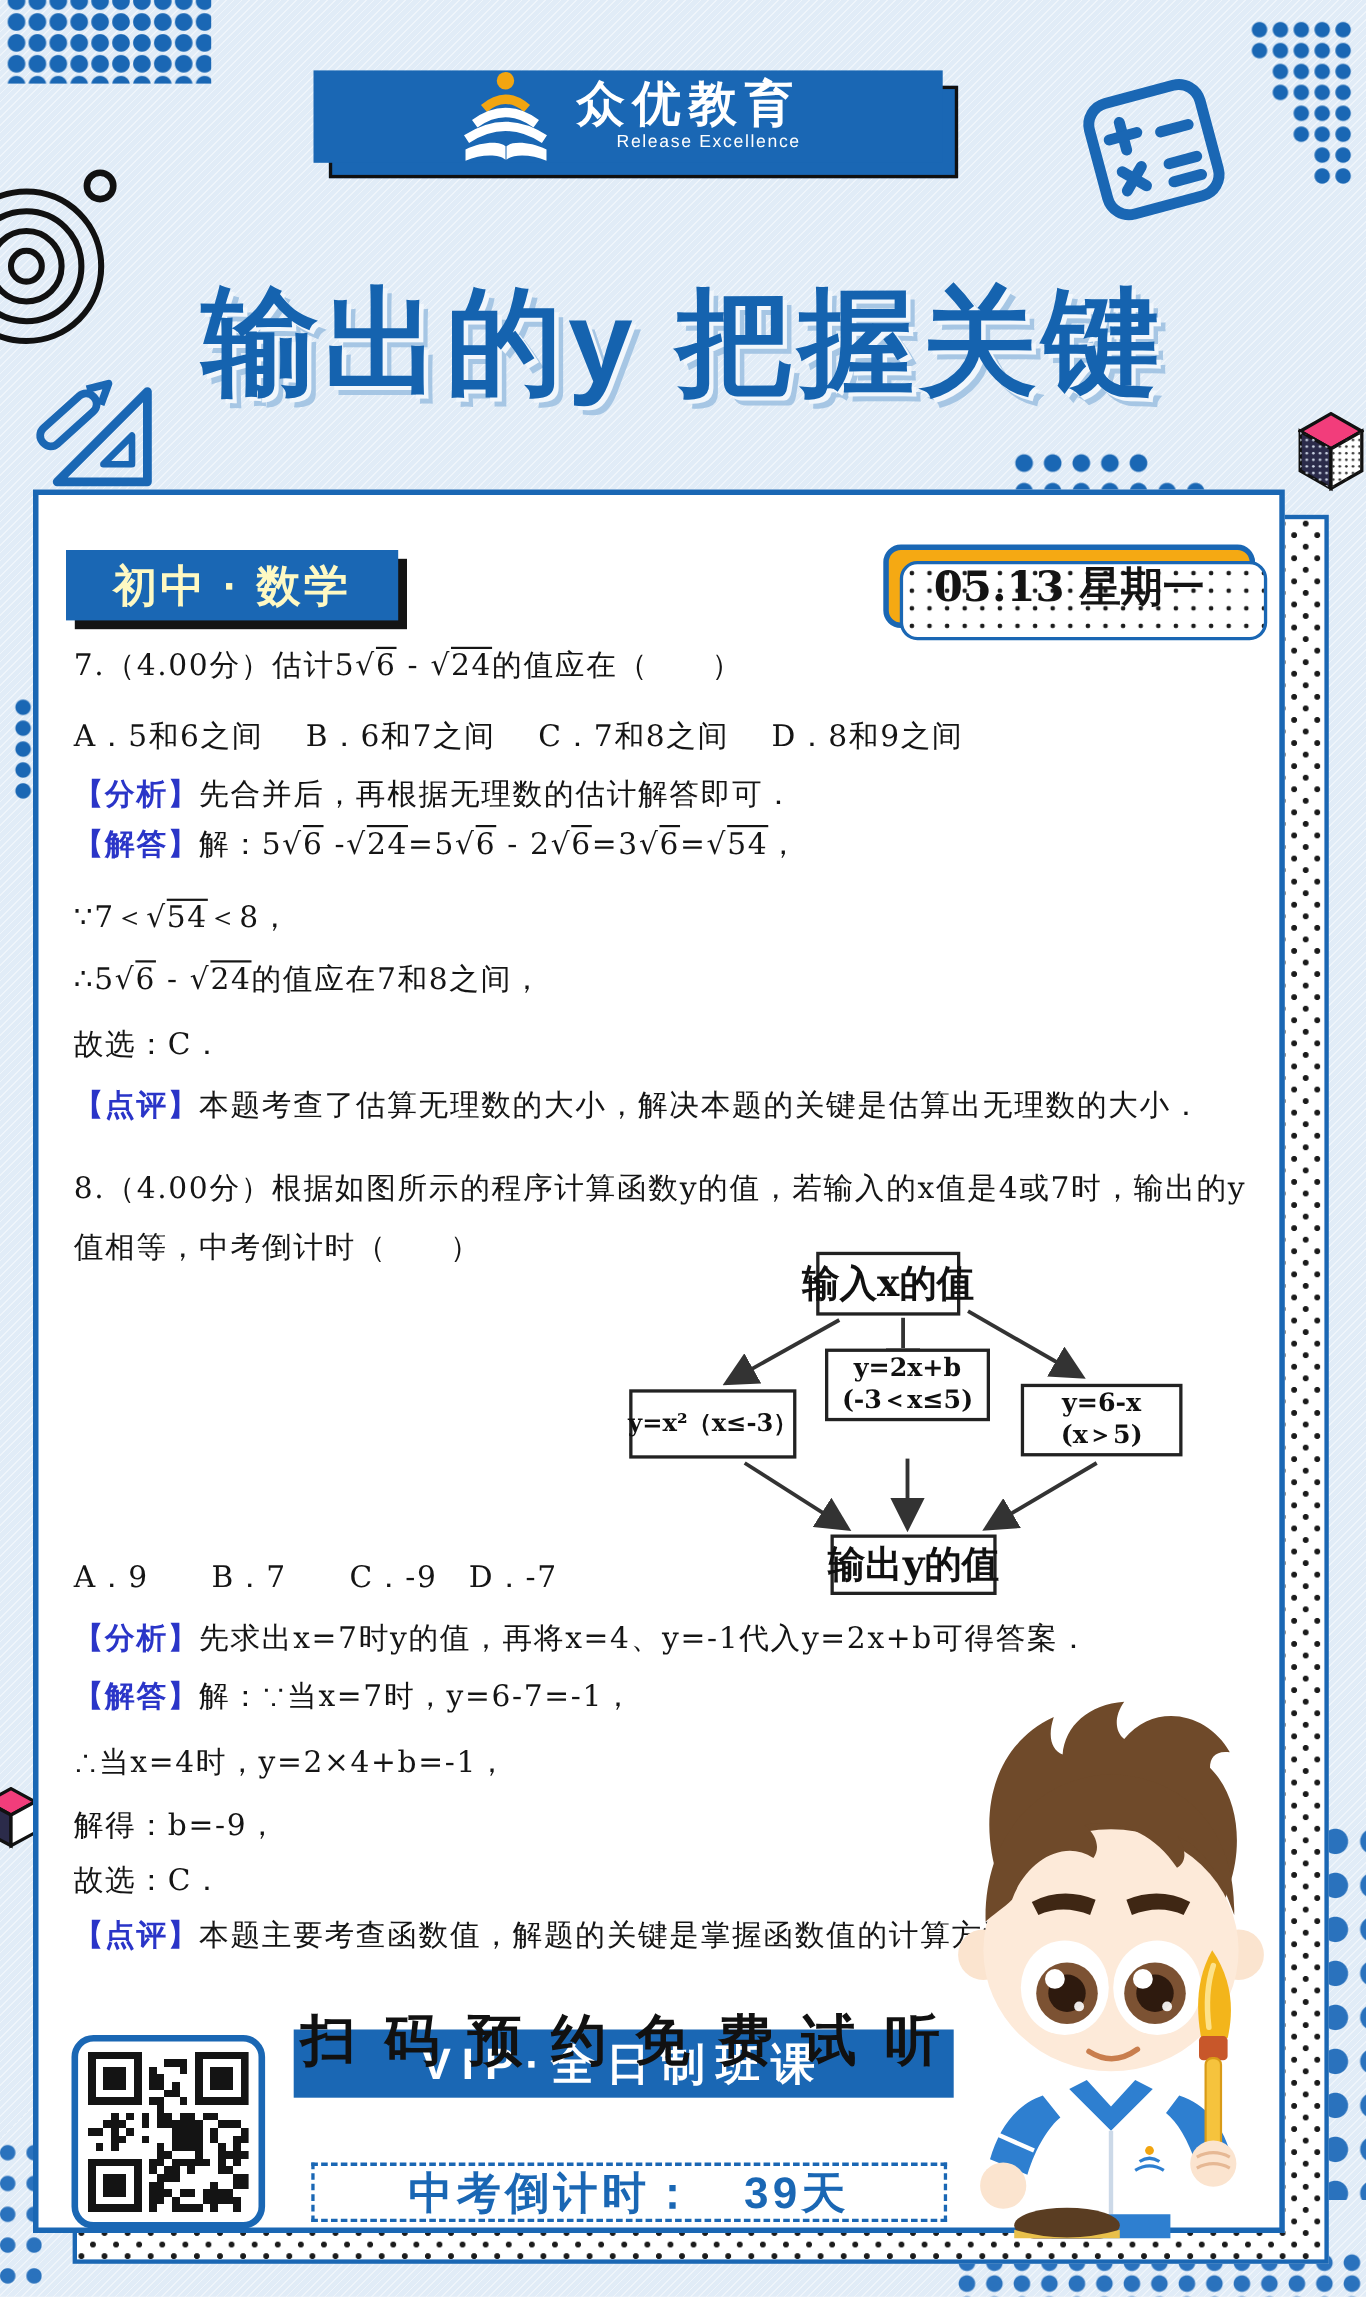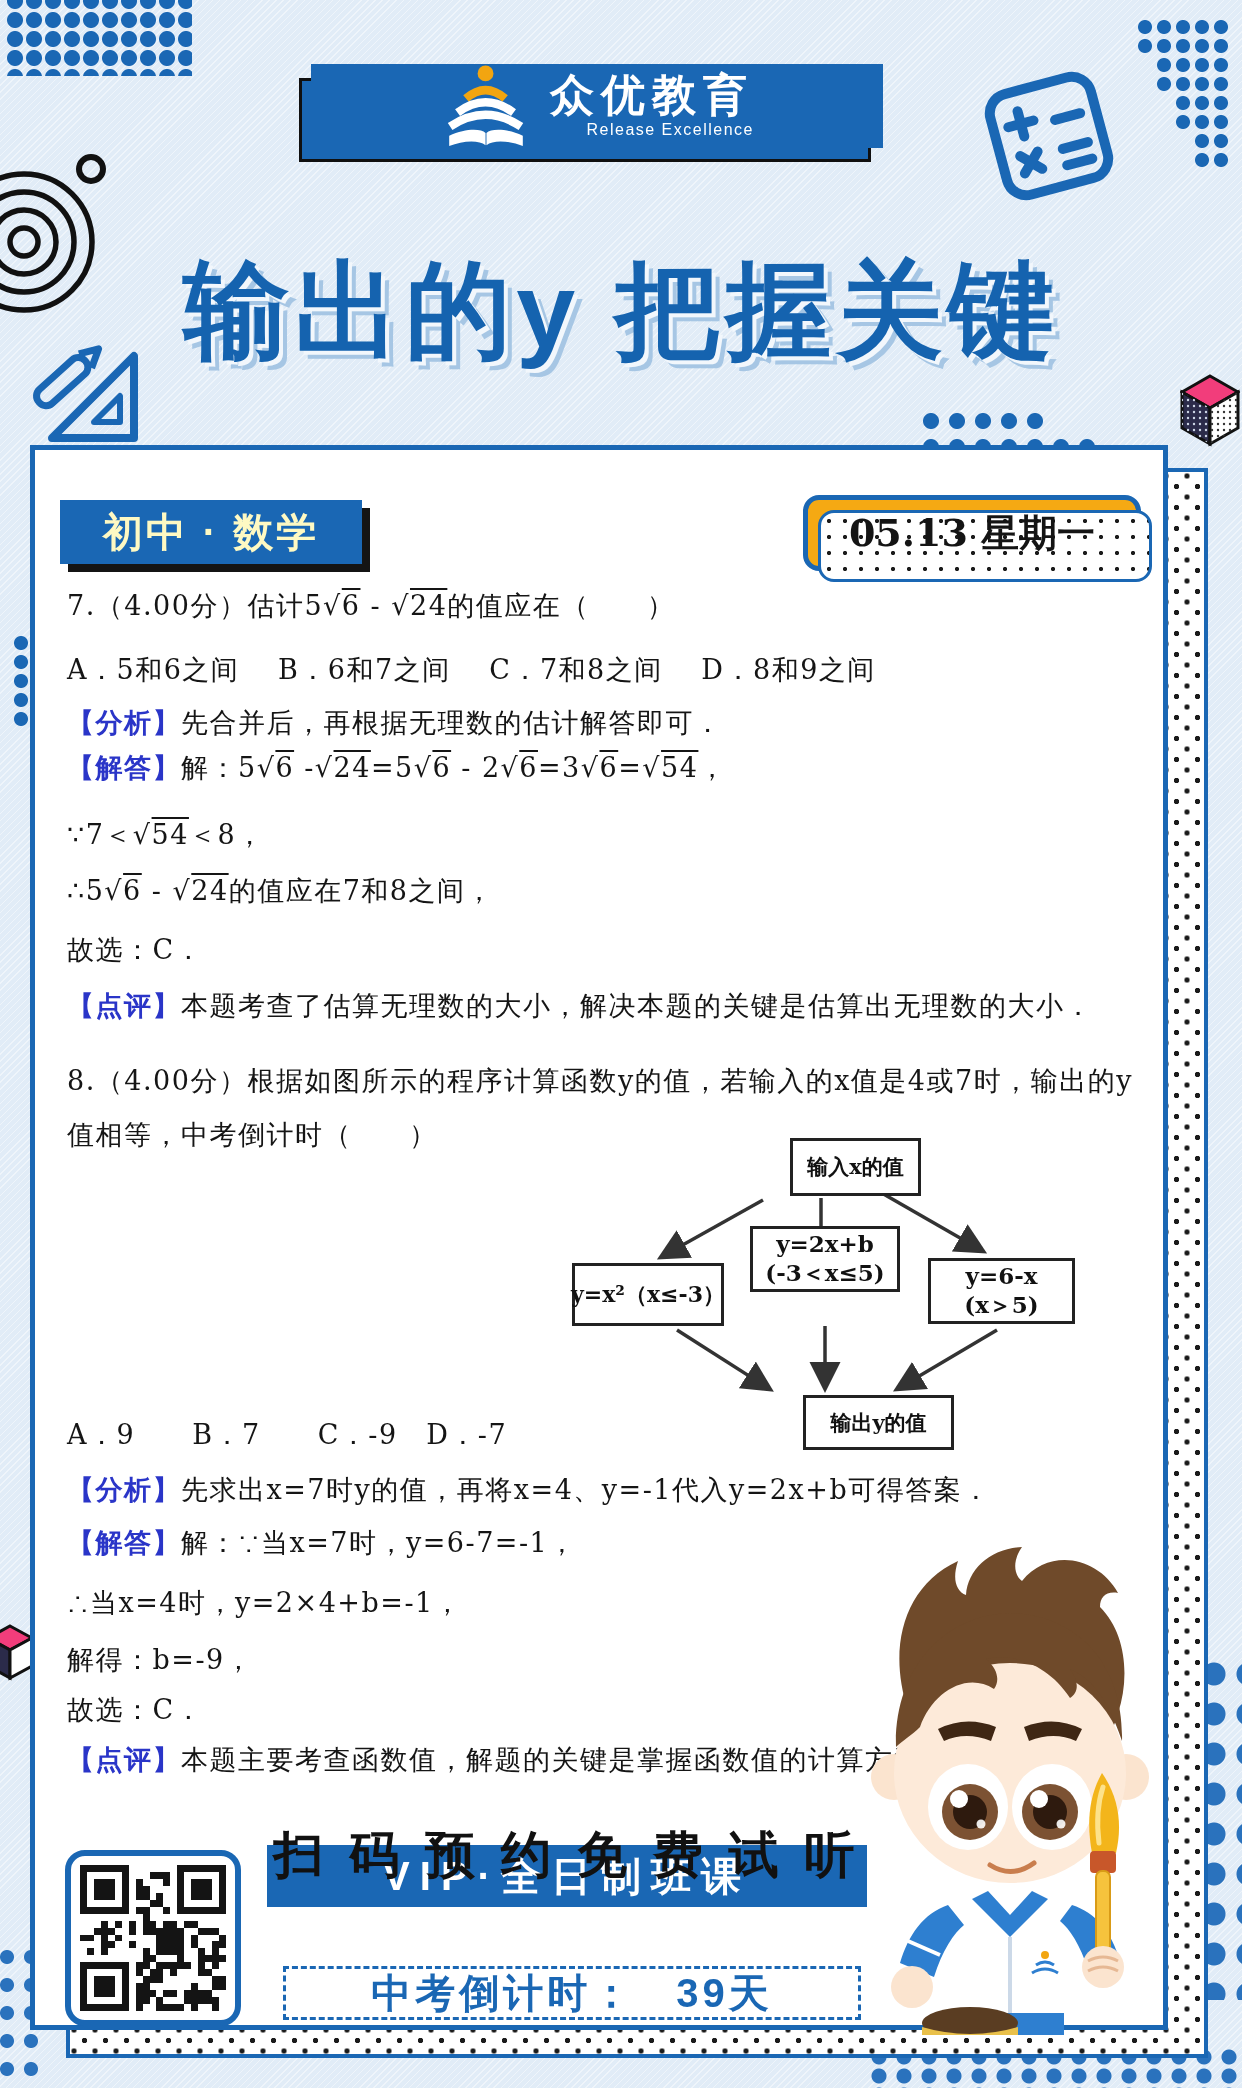--- a/index.html
+++ b/index.html
@@ -42,21 +42,21 @@
   .rings { left:-62px; top:156px; }
   .pencil-ruler { left:22px; top:326px; }
   .calc { left:985px; top:72px; transform:rotate(-15deg); }
   .cube { left:1180px; top:374px; }
   .cube-sm { left:-14px; top:1624px; }
   .pencil-sm { left:38px; top:1782px; transform:rotate(-18deg); }
 
   
   .logo-shadow { left:299px; top:78px; width:572px; height:84px; background:#1a67b4; border:3px solid #101010; }
   .logo-banner { left:285px; top:64px; width:572px; height:84px; background:#1a67b4;
-    display:flex; align-items:center; justify-content:center; gap:18px;margin-left:26px; }
+    display:flex; align-items:center; justify-content:center; gap:18px; }
   .logo-text { display:flex; flex-direction:column; align-items:center; }
   .logo-name { color:#fff; font-size:44px; font-weight:bold; letter-spacing:7px; line-height:1; }
   .logo-slogan { color:#fff; font-size:16px; letter-spacing:1.5px; margin-top:4px; align-self:flex-end; }
 
   
   .hero { left:0; top:240px; width:1242px; text-align:center;
     font-size:106px; font-weight:900; color:#1563af; letter-spacing:5px; white-space:nowrap;
     text-shadow:4px 4px 0 #f2f7fc, 8px 8px 0 #a6c6e4; }
 
   
@@ -84,21 +84,21 @@
     font-family:"DejaVu Serif","Liberation Serif",serif; letter-spacing:1.5px; white-space:nowrap; }
   .tl .lbl { color:#2a35c8; font-weight:bold; }
   .tl .sq { display:inline-block; }
   .tl .sq .rad { text-decoration:overline; }
 
   
   .fbox { position:absolute; border:3px solid #222; background:#fff; z-index:1;
     display:flex; flex-direction:column; align-items:center; justify-content:center;
     font-family:"DejaVu Serif","Liberation Serif",serif; font-weight:bold; color:#111;
     text-align:center; white-space:nowrap; }
-  .fbox.big { font-size:21px;margin-left:48px; }
+  .fbox.big { font-size:34px; }
   .fbox.formula { font-size:23px; line-height:1.25; }
   .arrows { position:absolute; left:500px; top:680px; pointer-events:none; z-index:0; }
 
   
   .qr-frame { left:30px; top:1400px; width:176px; height:176px; background:#fff;
     border:6px solid #1a67b4; border-radius:20px; padding:9px; }
   .vip-bar { left:232px; top:1395px; width:600px; height:62px; background:#1a67b4;
     color:#fff; font-size:40px; font-weight:bold; letter-spacing:10px;
     display:flex; align-items:center; justify-content:center; white-space:nowrap; }
   .scan-line { left:232px; top:1380px; width:600px; height:50px; color:#111;

